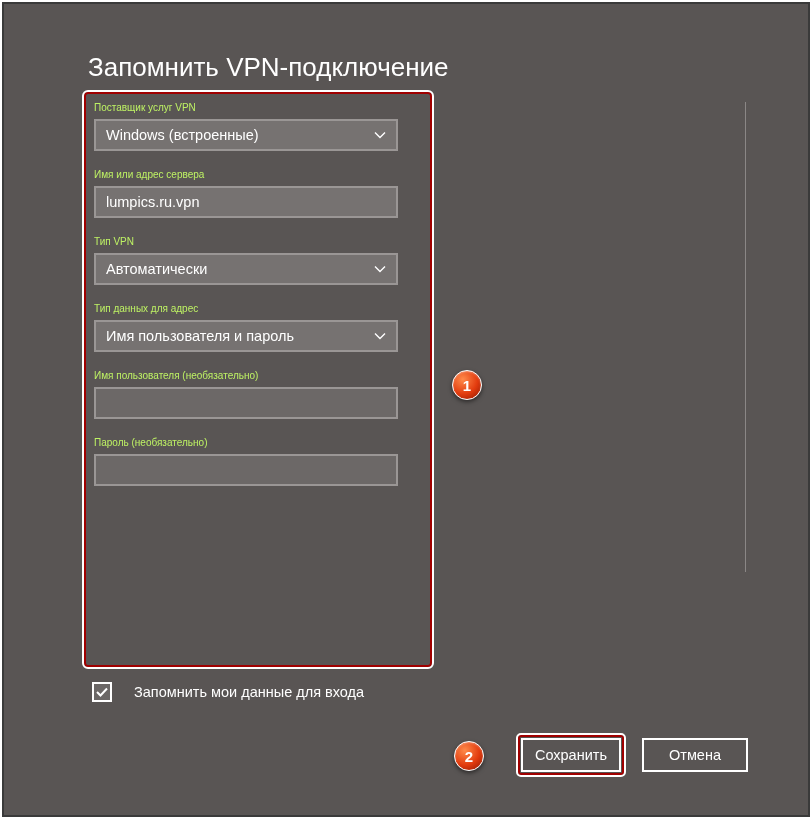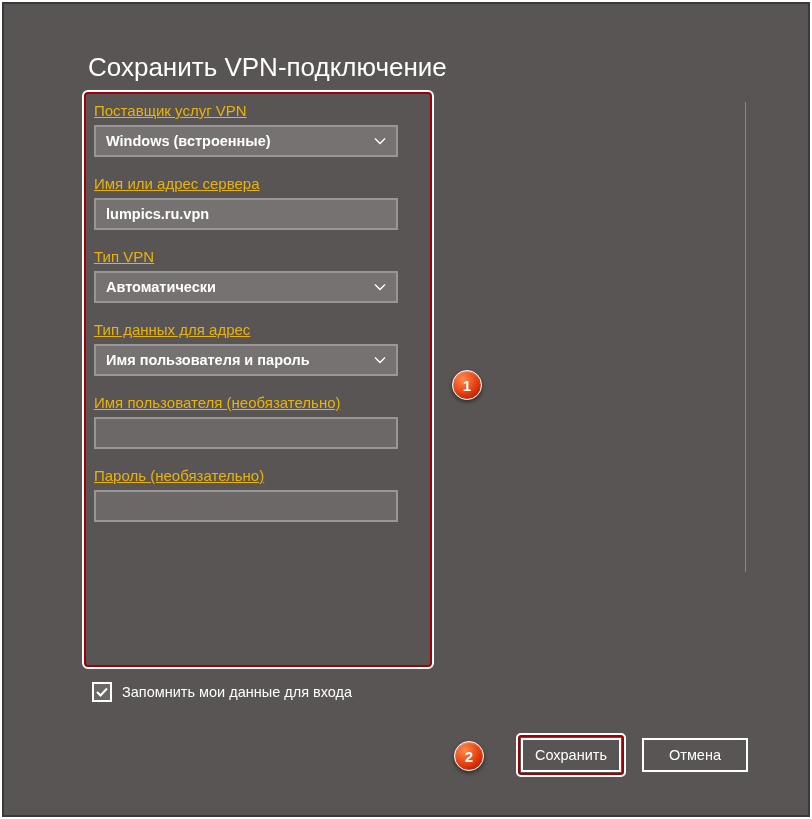--- a/index.html
+++ b/index.html
@@ -34,58 +34,56 @@
     width: 348px;
     height: 575px;
     border: 2px solid #a00000;
     outline: 2px solid #ffffff;
     outline-offset: 0px;
     border-radius: 4px;
     padding: 8px 8px 8px 8px;
   }
   .field-group { margin-bottom: 18px; }
   .field-label {
-    font-size: 15px;
-    color: #eab308;
+    font-size: 10px;
+    color: #bef264;
     margin-bottom: 6px;
     display: block;
-    text-decoration: underline;
   }
   .text-input, .select-box {
     width: 304px;
     height: 32px;
     background: #767271;
     border: 2px solid #9a9695;
     color: #ffffff;
     font-size: 14.5px;
     padding: 0 10px;
     font-family: inherit;
     outline: none;
     display: block;
-    font-weight: bold;
   }
   .text-input.darker { background: #6c6867; }
   .select-box {
     position: relative;
     display: flex;
     align-items: center;
     justify-content: space-between;
     cursor: pointer;
   }
   .select-box .chev {
     width: 12px; height: 12px; display: inline-block;
   }
   .select-box .chev svg { display: block; }
   .checkbox-row {
     position: absolute;
     left: 88px;
     top: 678px;
     display: flex;
     align-items: center;
-    gap: 10px;
+    gap: 22px;
     font-size: 14.5px;
     color: #ffffff;
   }
   .checkbox {
     width: 20px; height: 20px;
     border: 2px solid #ffffff;
     background: #6b6766;
     display: flex; align-items: center; justify-content: center;
     cursor: pointer;
   }
@@ -138,21 +136,21 @@
     width: 1px;
     height: 470px;
     background: #8b8786;
   }
 </style>
 </head>
 <body>
 
 <div class="outer">
 
-  <h1 class="page-title">Сохранить VPN-подключение</h1>
+  <h1 class="page-title">Запомнить VPN-подключение</h1>
 
   <div class="right-line"></div>
 
   <div class="form-area">
 
     <div class="field-group">
       <label class="field-label">Поставщик услуг VPN</label>
       <div class="select-box">
         <span>Windows (встроенные)</span>
         <span class="chev">

